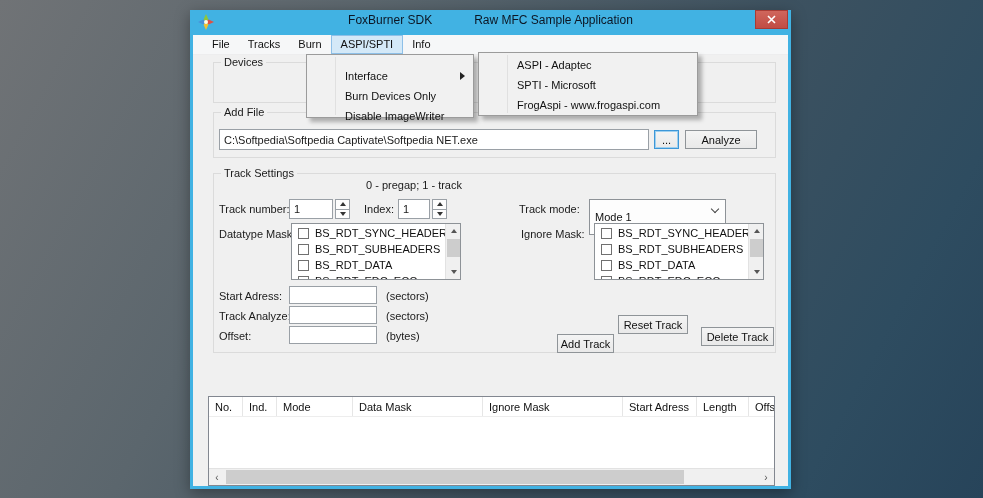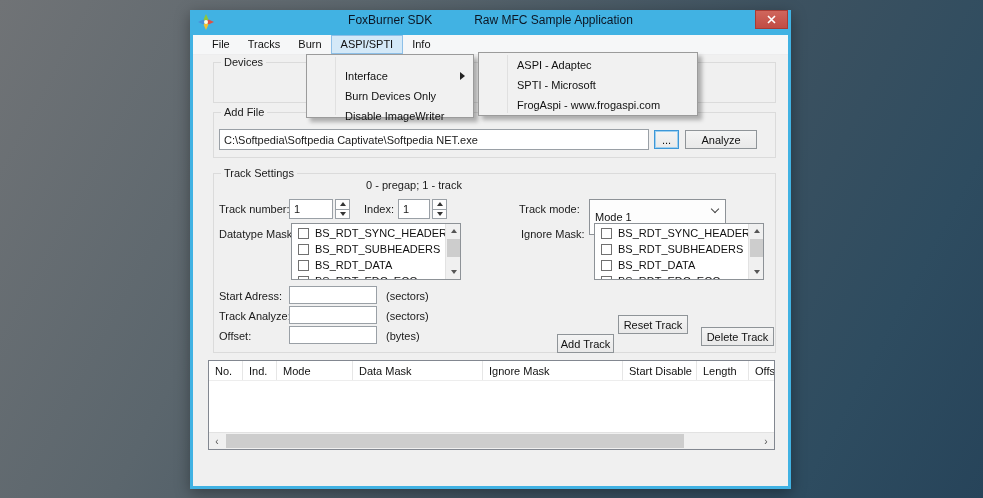--- a/index.html
+++ b/index.html
@@ -79,21 +79,21 @@
   .lrow { display:flex; align-items:center; height:16px; padding-left:6px; }
   .cbox { width:11px; height:11px; background:#fff; border:1px solid #707070; margin-right:6px; flex:0 0 auto; }
   .lrow span { font-size:11px; color:#111; white-space:nowrap; }
   .vscroll {
     position:absolute; right:0; top:0; bottom:0; width:15px; background:#f0f0f0;
     border-left:1px solid #e2e2e2;
   }
   .vscroll .arr { position:absolute; left:0; width:15px; height:14px; display:flex; align-items:center; justify-content:center; }
   .vscroll .thumb { position:absolute; left:1px; width:13px; background:#cdcdcd; }
   .table {
-    position:absolute; background:#fff; border:1px solid #828790; overflow:hidden;
+    position:absolute; background:#fff; border:1px solid #828790; overflow:hidden;margin-top:36px;
   }
   .thead { display:flex; height:20px; border-bottom:1px solid #ededed; overflow:hidden; }
   .th {
     font-size:11px; color:#111; padding:4px 0 0 6px; border-right:1px solid #e6e6e6;
     white-space:nowrap; overflow:hidden; flex:0 0 auto; cursor:pointer;
   }
   .tbody { position:absolute; left:0; right:0; top:21px; bottom:17px; background:#fff; }
   .hscroll {
     position:absolute; left:0; right:0; bottom:0; height:17px; background:#f0f0f0;
     border-top:1px solid #e2e2e2;
@@ -279,21 +279,21 @@
       <div class="btn" style="left:487px; top:153px; width:73px; height:19px;">Delete Track</div>
     </div>
 
     <div class="table" style="left:15px; top:325px; width:567px; height:90px;">
       <div class="thead">
         <div class="th" style="width:34px;">No.</div>
         <div class="th" style="width:34px;">Ind.</div>
         <div class="th" style="width:76px;">Mode</div>
         <div class="th" style="width:130px;">Data Mask</div>
         <div class="th" style="width:140px;">Ignore Mask</div>
-        <div class="th" style="width:74px;">Start Disable</div>
+        <div class="th" style="width:74px;">Start Adress</div>
         <div class="th" style="width:52px;">Length</div>
         <div class="th" style="width:60px;">Offset</div>
       </div>
       <div class="tbody"></div>
       <div class="hscroll">
         <div class="arr" style="left:0;">‹</div>
         <div class="thumb" style="left:17px; width:81%;"></div>
         <div class="arr" style="right:0;">›</div>
       </div>
     </div>

